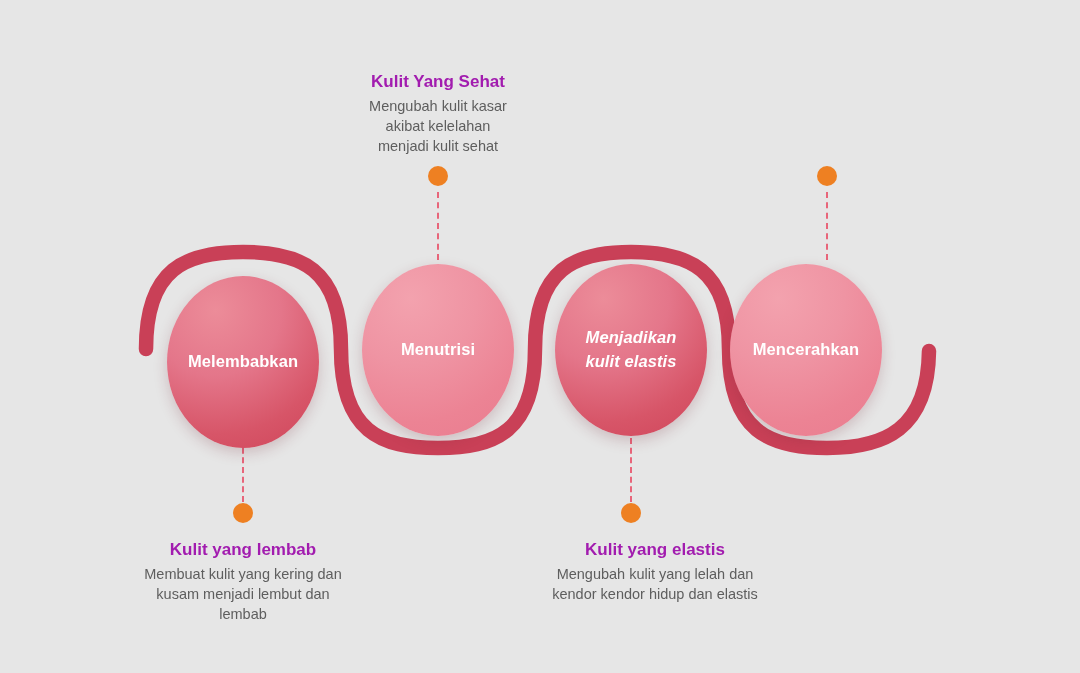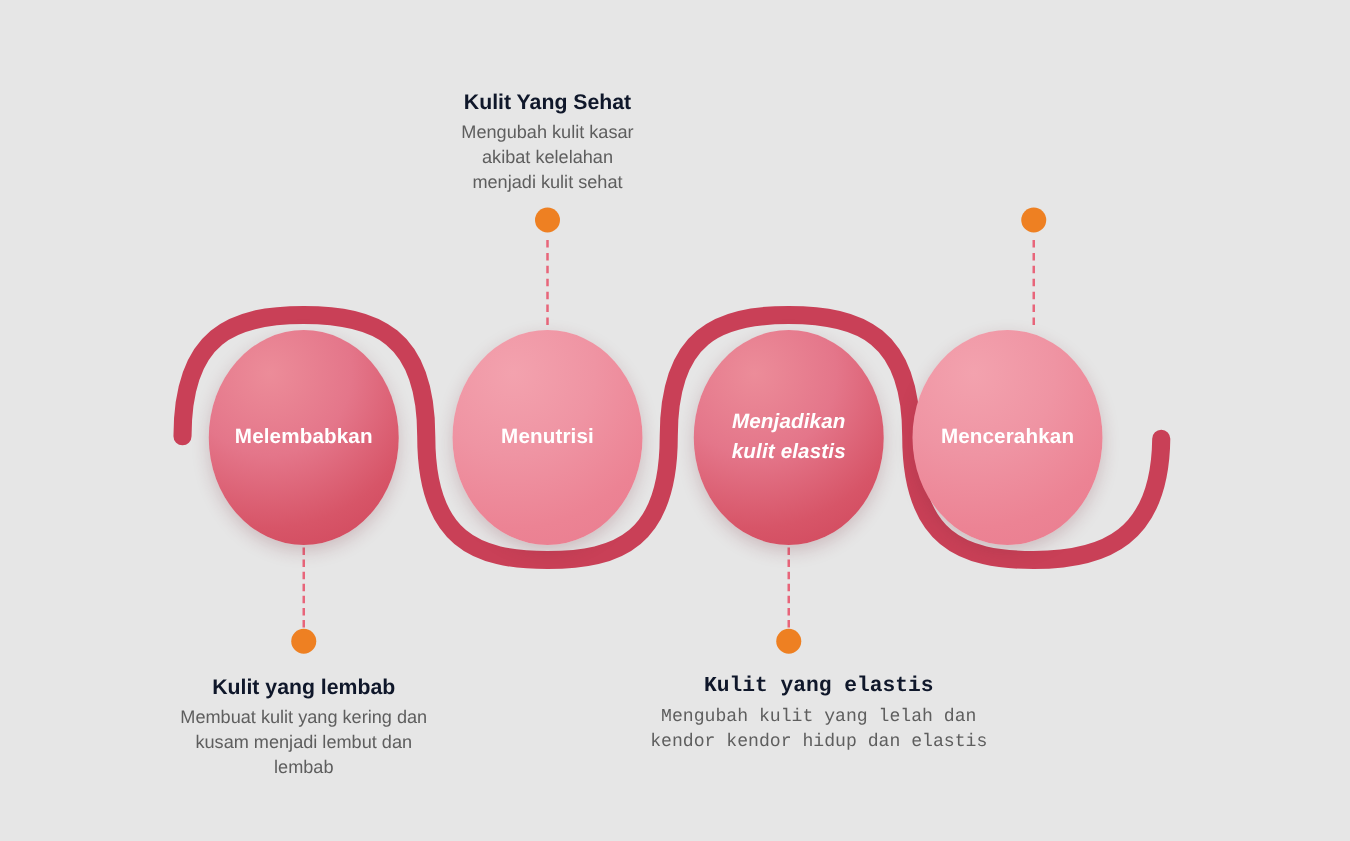--- a/index.html
+++ b/index.html
@@ -71,21 +71,21 @@
   }
 
   
   .callout {
     position: absolute;
     text-align: center;
   }
   .callout-title {
     font-size: 17px;
     font-weight: bold;
-    color: #0f172a;
+    color: #a21caf;
     line-height: 1.3;
     margin: 0 0 3px 0;
     white-space: pre-line;
   }
   .callout-body {
     font-size: 14.5px;
     color: #5e5e5e;
     line-height: 1.38;
     margin: 0;
     white-space: pre-line;
@@ -113,21 +113,21 @@
 
   <div class="connector" style="left:437px; top:192px; height:68px;"></div>
   <div class="dot" style="left:428px; top:166px;"></div>
 
   <div class="connector" style="left:630px; top:438px; height:64px;"></div>
   <div class="dot" style="left:621px; top:503px;"></div>
 
   <div class="connector" style="left:826px; top:192px; height:68px;"></div>
   <div class="dot" style="left:817px; top:166px;"></div>
 
-  <div class="node node-deep" style="left:167px; top:264px;">
+  <div class="node node-deep" style="left:167px; top:276px;">
     <span class="node-label">Melembabkan</span>
   </div>
 
   <div class="node node-light" style="left:362px; top:264px;">
     <span class="node-label">Menutrisi</span>
   </div>
 
   <div class="node node-deep" style="left:555px; top:264px;font-style:italic;">
     <span class="node-label">Menjadikan
 kulit elastis</span>
@@ -144,20 +144,20 @@
 lembab</p>
   </div>
 
   <div class="callout" style="left:323px; top:71px; width:230px;">
     <p class="callout-title">Kulit Yang Sehat</p>
     <p class="callout-body">Mengubah kulit kasar
 akibat kelelahan
 menjadi kulit sehat</p>
   </div>
 
-  <div class="callout" style="left:505px; top:539px; width:300px;font-family:Liberation Mono, monospace;">
+  <div class="callout" style="left:505px; top:539px; width:300px;">
     <p class="callout-title">Kulit yang elastis</p>
     <p class="callout-body">Mengubah kulit yang lelah dan
 kendor kendor hidup dan elastis</p>
   </div>
 
 
 </div>
 
 </body></html>

